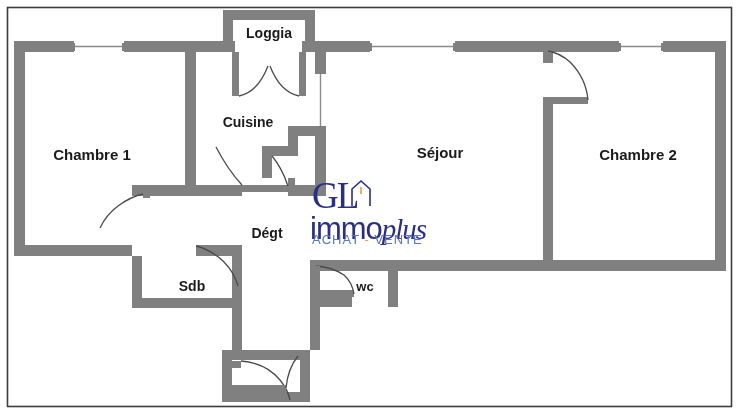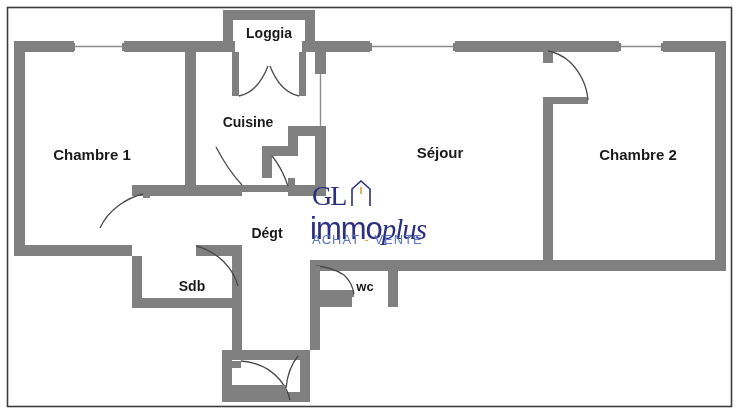--- a/index.html
+++ b/index.html
@@ -58,21 +58,21 @@
     top: 176px;
     width: 150px;
     height: 72px;
     pointer-events: none;
   }
   .logo-mark {
     position: absolute;
     left: 6px;
     top: 0px;
     font-family: "Liberation Serif", serif;
-    font-size: 28px;
+    font-size: 37px;
     color: #2b2f80;
     letter-spacing: -2px;
     line-height: 40px;
   }
   .logo-house {
     position: absolute;
     left: 44px;
     top: 2px;
     width: 22px;
     height: 30px;

